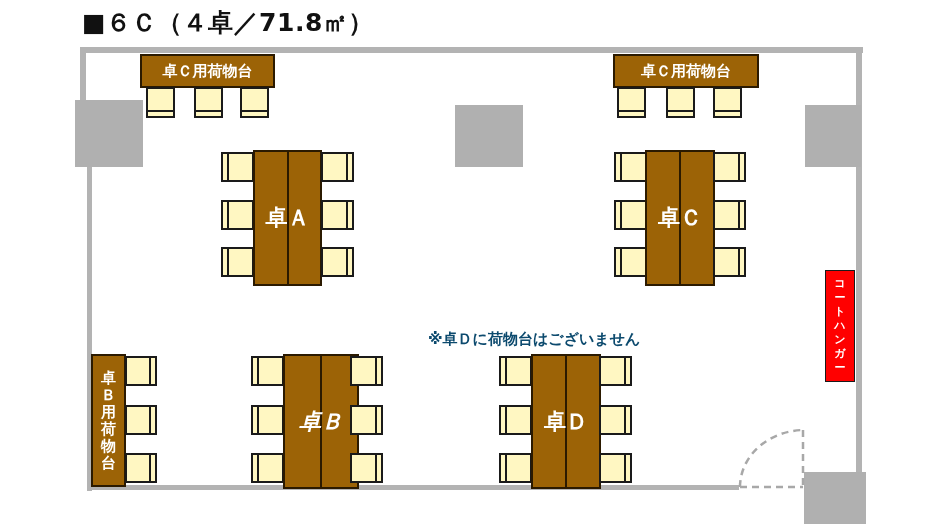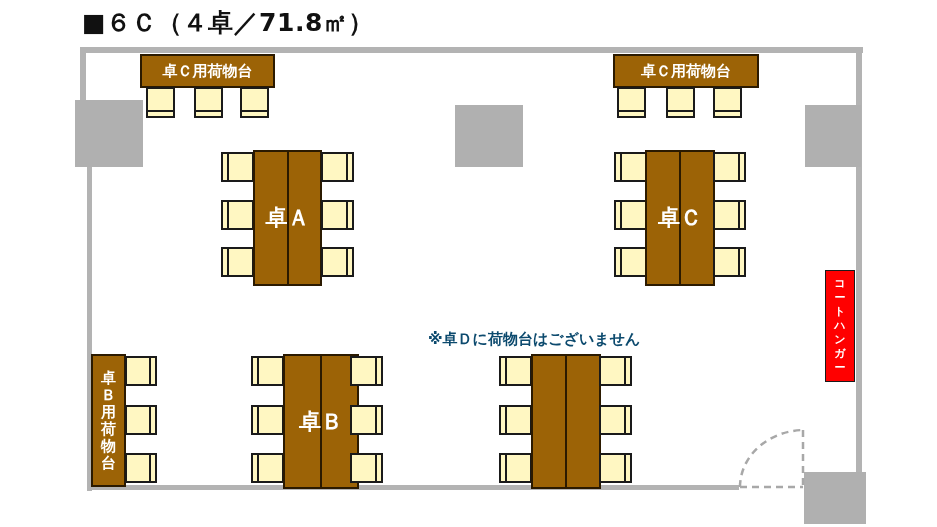--- a/index.html
+++ b/index.html
@@ -93,35 +93,36 @@
     <div class="divider"></div>
     <div class="label">卓Ｃ</div>
   </div>
   <div class="abs chair r" style="left:713px; top:152px; width:33px; height:30px;"></div>
   <div class="abs chair r" style="left:713px; top:200px; width:33px; height:30px;"></div>
   <div class="abs chair r" style="left:713px; top:247px; width:33px; height:30px;"></div>
 
   <div class="abs chair l" style="left:251px; top:356px; width:33px; height:30px;"></div>
   <div class="abs chair l" style="left:251px; top:405px; width:33px; height:30px;"></div>
   <div class="abs chair l" style="left:251px; top:453px; width:33px; height:30px;"></div>
-  <div class="abs table" style="left:283px; top:354px; width:76px; height:135px;">
+  <div class="abs table" style="left:283px; top:354px; width:76px; height:135px;font-style:italic;">
     <div class="divider"></div>
     <div class="label">卓Ｂ</div>
   </div>
   <div class="abs chair r" style="left:350px; top:356px; width:33px; height:30px;"></div>
   <div class="abs chair r" style="left:350px; top:405px; width:33px; height:30px;"></div>
   <div class="abs chair r" style="left:350px; top:453px; width:33px; height:30px;"></div>
 
   <div class="abs note" style="left:428px; top:330px;">※卓Ｄに荷物台はございません</div>
 
   <div class="abs chair l" style="left:499px; top:356px; width:33px; height:30px;"></div>
   <div class="abs chair l" style="left:499px; top:405px; width:33px; height:30px;"></div>
   <div class="abs chair l" style="left:499px; top:453px; width:33px; height:30px;"></div>
   <div class="abs table" style="left:531px; top:354px; width:70px; height:135px;">
     <div class="divider"></div>
+    <div class="label">卓Ｄ</div>
   </div>
   <div class="abs chair r" style="left:599px; top:356px; width:33px; height:30px;"></div>
   <div class="abs chair r" style="left:599px; top:405px; width:33px; height:30px;"></div>
   <div class="abs chair r" style="left:599px; top:453px; width:33px; height:30px;"></div>
 
   <div class="abs coat" style="left:825px; top:270px; width:30px; height:112px;">
     <span>コ</span>
     <span>ー</span>
     <span>ト</span>
     <span>ハ</span>

